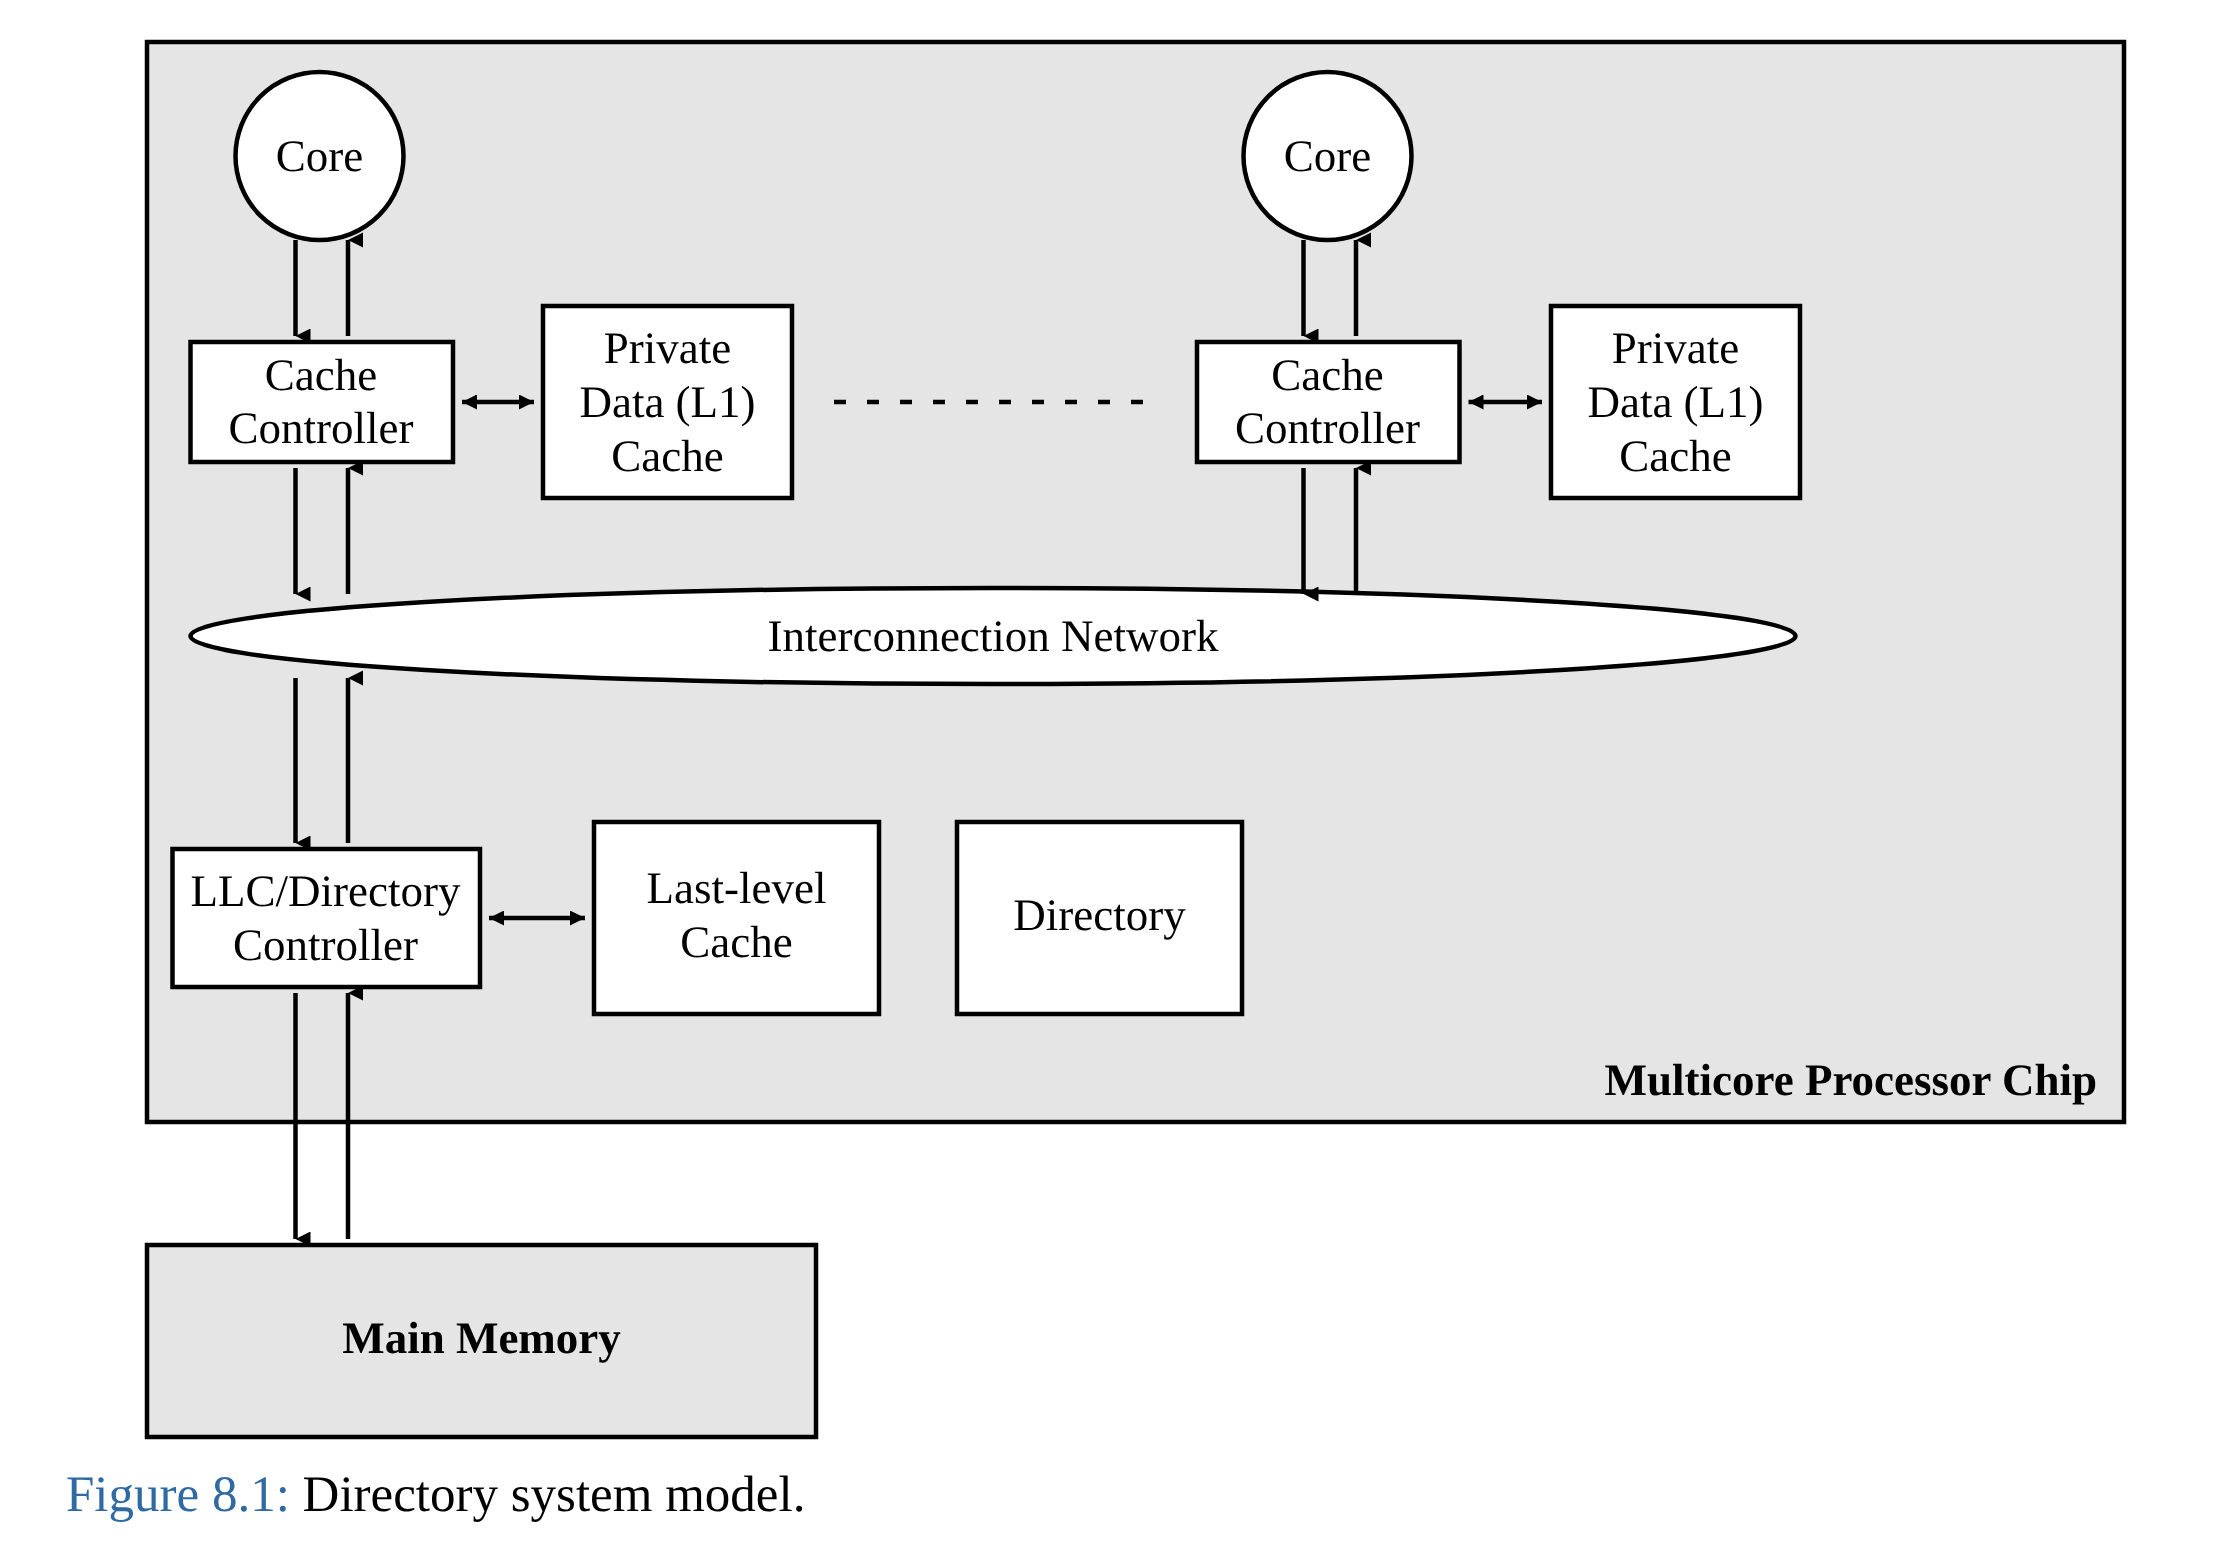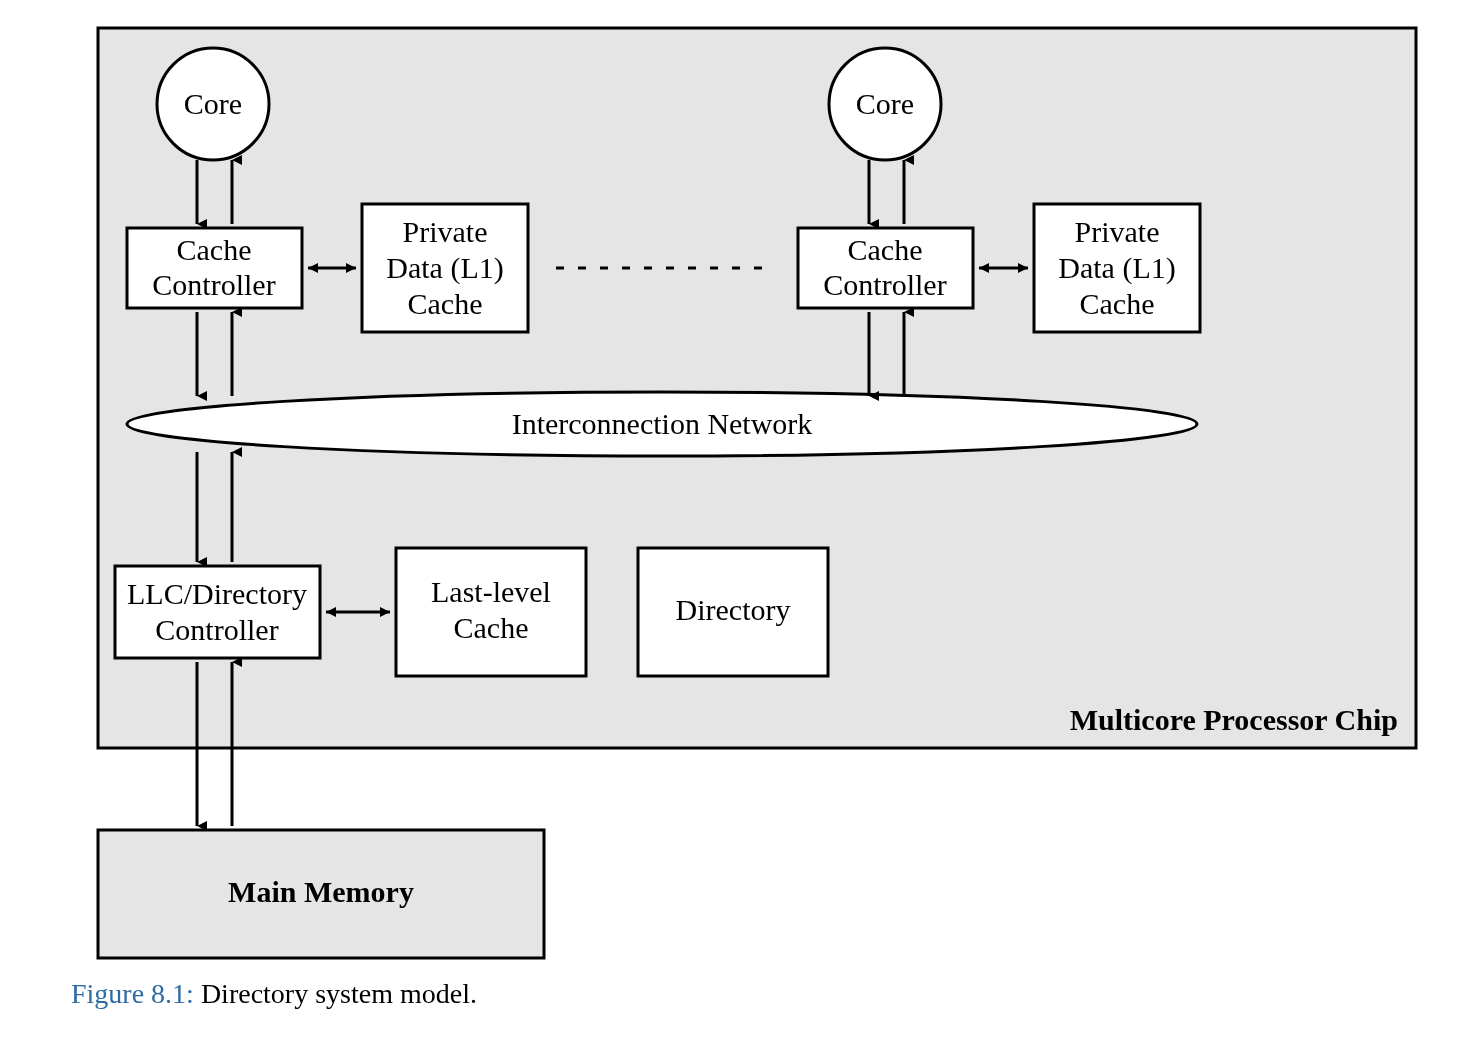--- a/index.html
+++ b/index.html
@@ -16,23 +16,23 @@
   }
   svg { display: block; }
   .box-label {
     font-family: Georgia, 'Times New Roman', serif;
     font-size: 30px;
     fill: #000;
   }
   .bold { font-weight: 700; }
   .caption {
     position: absolute;
-    left: 71px;
+    left: 44px;
     top: 978px;
-    font-size: 28px;
+    font-size: 34px;
     color: #000;
   }
   .caption .fignum {
     color: #2f6aa3;
   }
 </style>
 </head>
 <body>
 
 <div class="stage">

